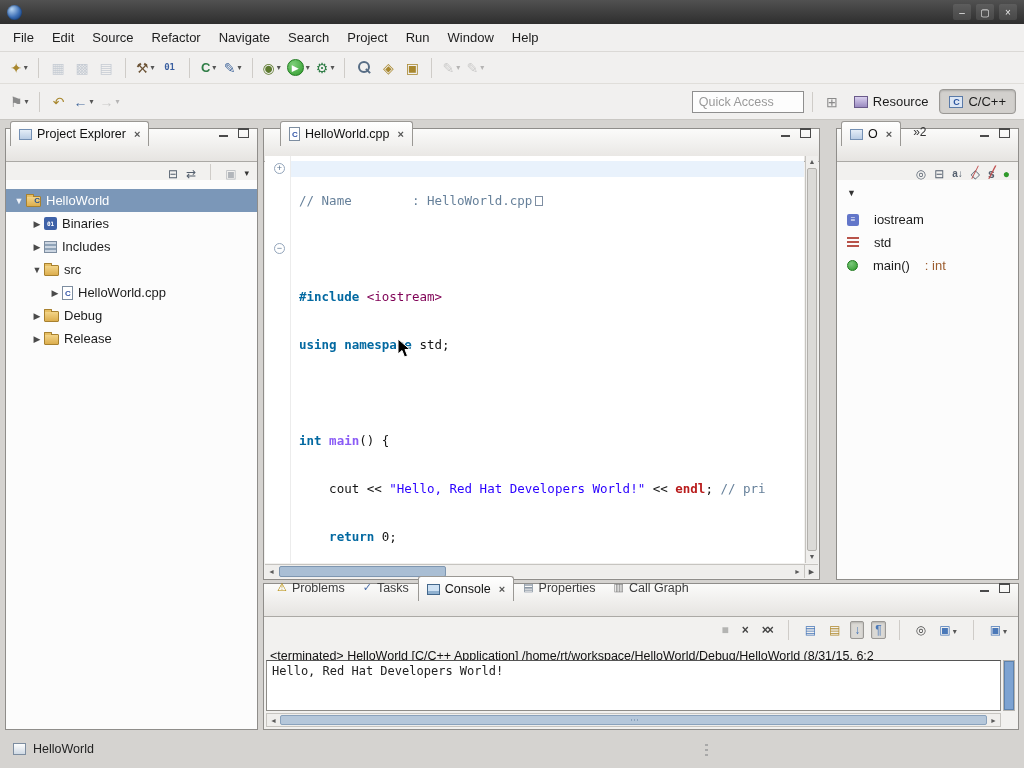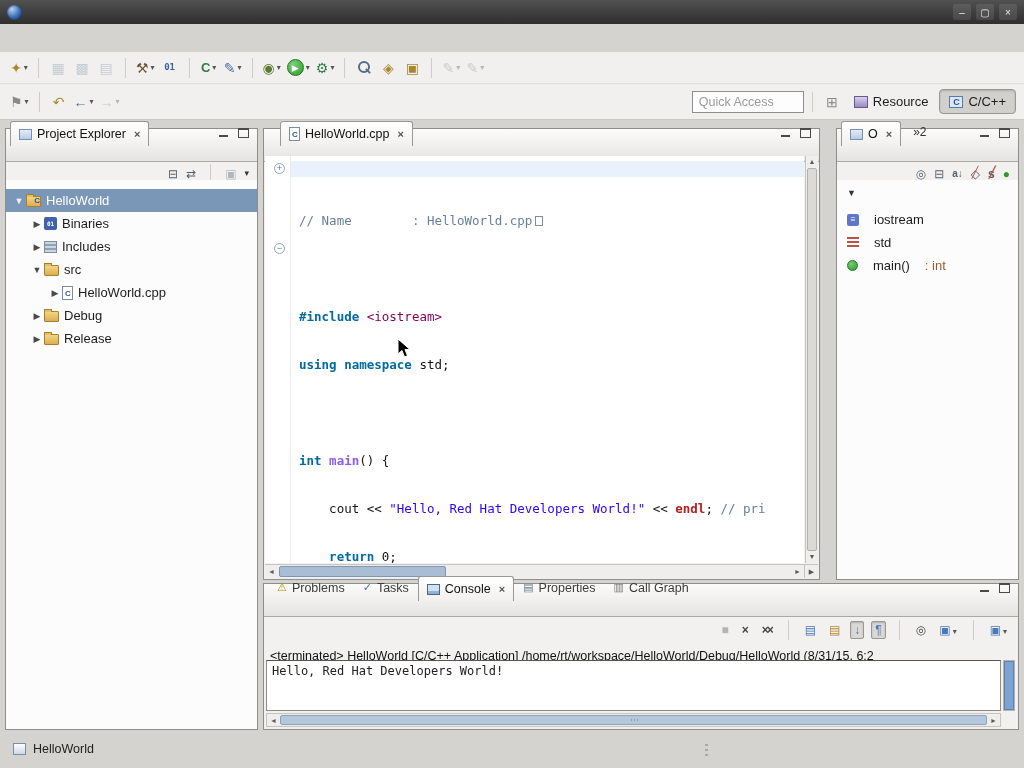--- a/index.html
+++ b/index.html
@@ -91,21 +91,21 @@
     background:repeating-linear-gradient(#ccd6e2 0 2px,#8fa3b8 2px 4px);}
   .doc{position:relative;width:11px;height:14px;background:#fff;border:1px solid #7d8da0;flex:0 0 auto;}
   .doc::after{content:"C";position:absolute;left:2px;top:2px;font-size:8px;font-weight:bold;color:#3556a8;}
   
   .codearea{position:absolute;top:27px;left:1px;right:15px;bottom:16px;background:#fff;overflow:hidden;}
   .curline{position:absolute;left:26px;right:0;top:5px;height:16px;background:#e9f2fc;}
   .foldcol{position:absolute;left:0;top:0;bottom:0;width:26px;background:#fff;border-right:1px solid #ececec;}
   .fm{position:absolute;left:9px;width:11px;height:11px;border:1px solid #93a5bb;border-radius:50%;
     background:#fff;color:#5a738f;font-size:9px;line-height:9px;text-align:center;}
   .code{position:absolute;left:26px;top:0;right:0;bottom:0;font-family:"DejaVu Sans Mono",monospace;
-    font-size:12.5px;line-height:16px;padding:5px 0 0 8px;white-space:pre;color:#141414;margin-top:20px;}
+    font-size:12.5px;line-height:16px;padding:5px 0 0 8px;white-space:pre;color:#141414;}
   .cl{height:16px;}
   .kw{color:#0369a1;font-weight:bold;}
   .hdr{color:#7f0055;}
   .str{color:#2a00ff;}
   .cm{color:#66809a;}
   .b{font-weight:bold;color:#b91c1c;}
   .fnname{font-weight:bold;color:#8b5cf6;}
   .fbox{display:inline-block;width:8px;height:10px;border:1px solid #7e8ea2;background:#fff;
     margin-left:3px;vertical-align:-1px;}
   .evs{position:absolute;top:27px;right:1px;bottom:16px;width:13px;background:#efeeec;border-left:1px solid #c6c4c0;}
@@ -177,20 +177,32 @@
 
   <div class="titlebar">
     <span class="tb-logo"></span>
     <span class="tb-controls">
       <span class="tb-btn">–</span>
       <span class="tb-btn">▢</span>
       <span class="tb-btn">×</span>
     </span>
   </div>
 
+  <div class="menubar">
+    <span class="menu-item">File</span>
+    <span class="menu-item">Edit</span>
+    <span class="menu-item">Source</span>
+    <span class="menu-item">Refactor</span>
+    <span class="menu-item">Navigate</span>
+    <span class="menu-item">Search</span>
+    <span class="menu-item">Project</span>
+    <span class="menu-item">Run</span>
+    <span class="menu-item">Window</span>
+    <span class="menu-item">Help</span>
+  </div>
 
   <div class="toolbar toolbar1">
     <span class="tbtn dd">
         <span class="g gold">✦</span>
       </span>
     <span class="tsep"></span>
     <span class="tbtn dis">
         <span class="g slate">▦</span>
       </span>
     <span class="tbtn dis">

